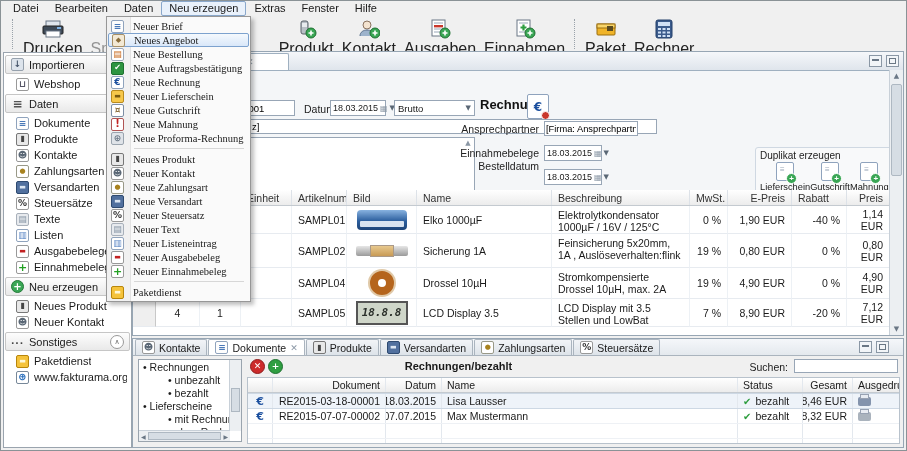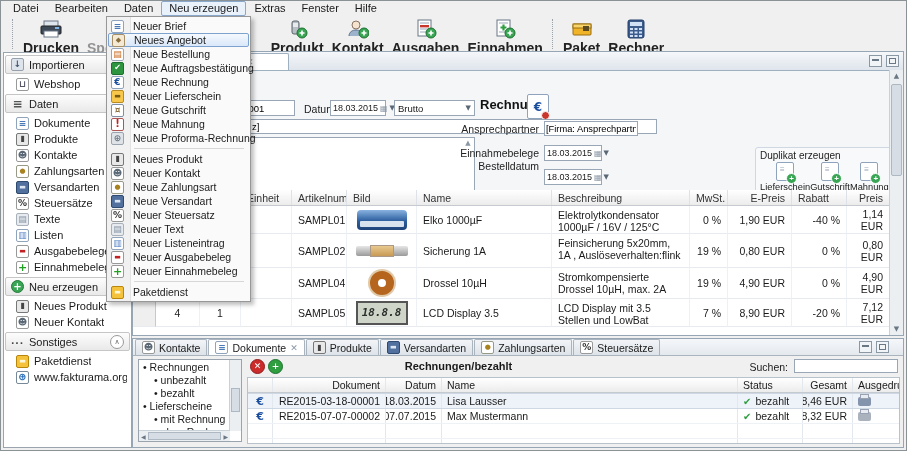--- a/index.html
+++ b/index.html
@@ -10,21 +10,21 @@
   
   .menubar{position:absolute;left:0;top:0;right:0;height:15px;display:flex;align-items:center;padding-left:4px;background:#f0f0f0;}
   .menu-item{padding:0 7px;height:13px;line-height:13px;cursor:default;border:1px solid transparent;}
   .menu-item.active{background:#e9f1fb;border:1px solid #8aa8cc;border-radius:2px;}
 
   
   .toolbar{position:absolute;left:0;top:15px;right:0;height:36px;display:flex;align-items:flex-start;padding:2px 0 0 6px;}
   .tb-sep{width:1px;height:30px;border-left:1px dotted #9aa2aa;margin:1px 5px 0 5px;flex:none;}
   .tb-btn{display:flex;flex-direction:column;align-items:center;gap:1px;padding:1px 4px;flex:none;}
   .tb-btn .tb-ic{height:20px;display:flex;align-items:center;}
-  .tb-btn .tb-lbl{font-size:14px;color:#222;font-weight:bold;}
+  .tb-btn .tb-lbl{font-size:16px;color:#222;}
   .tb-btn.disabled{opacity:.45;filter:grayscale(1);}
   .gap-covered{width:96px;flex:none;}
 
   
   .mi{width:13px;height:13px;display:inline-flex;align-items:center;justify-content:center;font-size:9px;font-weight:bold;border-radius:2px;flex:none;line-height:1;box-sizing:border-box;}
   .i-doc-blue{background:#fdfdfd;border:1px solid #8fa3bd;color:#4a79b8;}         .i-doc-blue::before{content:"≡";}
   .i-stamp{background:#f3e9d4;border:1px solid #a89066;color:#8a6d3b;}            .i-stamp::before{content:"◆";font-size:7px;}
   .i-card{background:#fff;border:1px solid #9aa7b8;color:#c86a1e;}                .i-card::before{content:"▤";}
   .i-check{background:#2d9440;border:1px solid #1e7030;color:#fff;}               .i-check::before{content:"✔";font-size:8px;}
   .i-euro{background:#fff;border:1px solid #8fa3bd;color:#1b4f9e;}                .i-euro::before{content:"€";}
@@ -122,21 +122,21 @@
   .btab{display:flex;align-items:center;gap:4px;height:15px;padding:0 6px;border:1px solid #aab4be;border-bottom:none;background:linear-gradient(#f2f4f7,#dde3e9);font-size:10.5px;border-radius:2px 2px 0 0;margin-right:1px;}
   .btab.active{background:#fff;font-weight:normal;}
   .btab .close{color:#8a97a5;font-size:9px;font-weight:bold;}
   .btab .close:empty{display:none;}
   .bwin-btns{position:absolute;right:14px;top:2px;display:flex;gap:4px;}
 
   .tree{position:absolute;left:5px;top:20px;width:104px;bottom:5px;background:#fff;border:1px solid #9aa4ae;box-sizing:border-box;overflow:hidden;}
   .tree-items{position:absolute;left:0;top:0;right:11px;bottom:10px;overflow:hidden;padding-top:1px;}
   .tree-item{font-size:10.5px;line-height:13px;white-space:nowrap;}
   .tree-item::before{content:"• ";}
-  .tree-item.l0{padding-left:4px;} .tree-item.l1{padding-left:15px;}
+  .tree-item.l0{padding-left:4px;} .tree-item.l1{padding-left:29px;}
   .tree-vscroll{position:absolute;right:0;top:0;width:11px;bottom:10px;background:#eceff2;border-left:1px solid #c8d0d8;}
   .tree-vscroll .thumb{position:absolute;left:1px;right:1px;top:28px;height:22px;background:#d6dde4;border:1px solid #aeb8c2;}
   .tree-hscroll{position:absolute;left:0;right:11px;bottom:0;height:10px;background:#eceff2;border-top:1px solid #c8d0d8;display:flex;align-items:center;justify-content:space-between;padding:0 2px;font-size:6px;color:#6a7785;}
   .tree-hscroll .thumb{flex:1;height:6px;margin:0 2px;background:#d6dde4;border:1px solid #aeb8c2;}
 
   .blist{position:absolute;left:114px;top:19px;right:3px;bottom:3px;}
   .blist-bar{position:absolute;left:0;top:0;right:0;height:17px;}
   .cbtn{position:absolute;top:1px;width:13px;height:13px;border-radius:50%;color:#fff;font-size:9px;font-weight:bold;display:flex;align-items:center;justify-content:center;line-height:1;}
   .cbtn.del{left:3px;background:#cc2b2b;border:1px solid #8f1d1d;}
   .cbtn.add{left:21px;background:#2f9e41;border:1px solid #1e7030;}
@@ -151,21 +151,21 @@
   .btable-row.selected{background:#eef3f9;border-top:1px solid #cdd8e4;border-bottom:1px solid #cdd8e4;}
   .euro-ic{color:#1b4f9e;font-weight:bold;font-size:11px;}
   .chk{color:#2e9e3f;font-weight:bold;margin-right:4px;font-size:10px;}
   .pr{display:inline-block;width:13px;height:9px;background:#8494ad;border-radius:2px;position:relative;}
   .pr::before{content:"";position:absolute;left:2px;right:2px;top:-3px;height:3px;background:#e8ecf2;border:1px solid #98a2b2;}
   .pr.pr-light{background:#aab3bd;}
 
   
   .dropdown{position:absolute;left:105px;top:15px;width:143px;z-index:100;background:linear-gradient(90deg,#f1f1f1 0 23px,#e2e2e2 23px 24px,#fafafa 24px);border:1px solid #979797;box-shadow:3px 3px 4px rgba(0,0,0,.25);padding:2px 0;}
   .dd-row{display:flex;align-items:center;gap:9px;height:14px;padding:0 6px 0 4px;cursor:default;}
-  .dd-row .dd-lbl{font-size:10.5px;white-space:nowrap;}
+  .dd-row .dd-lbl{font-size:10.5px;white-space:nowrap;font-family:Liberation Serif, serif;}
   .dd-row.hover{background:linear-gradient(#f5f9fd,#d9e7f9);border:1px solid #7da2ce;border-radius:2px;height:12px;margin:0 1px;padding:0 5px 0 3px;}
   .dd-row.sep{height:7px;}
   .dd-row.sep::after{content:"";flex:1;height:1px;background:#d7d7d7;margin-left:23px;}
 </style>
 </head>
 <body>
 
 <div class="window">
 
   <div class="menubar">

